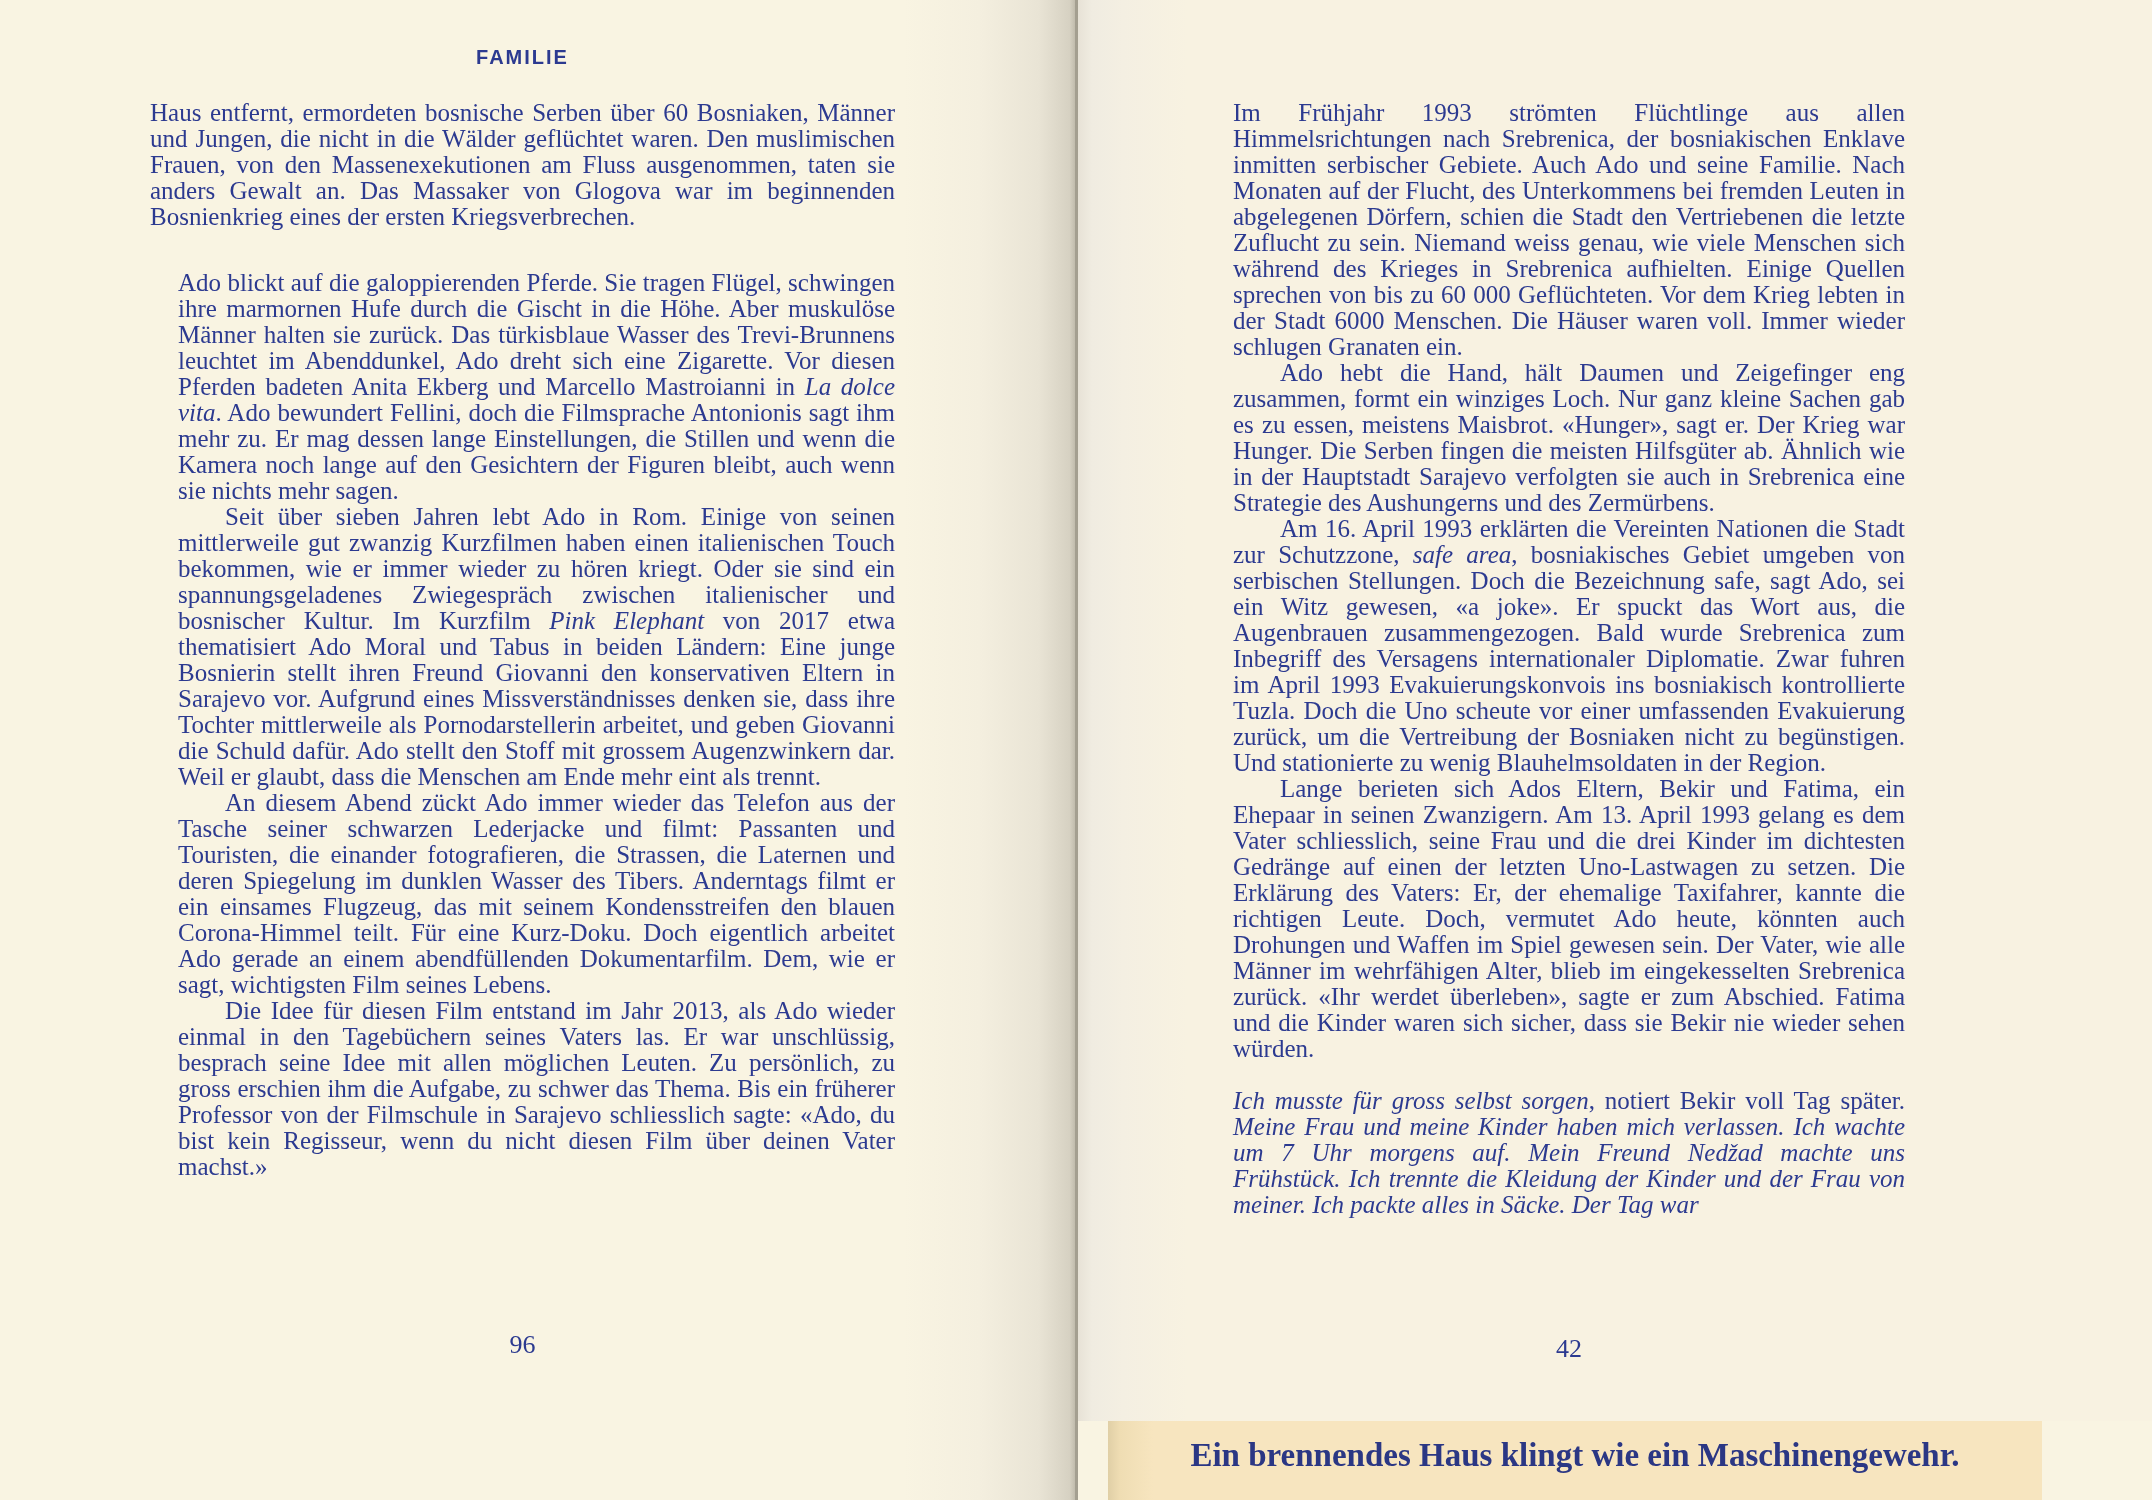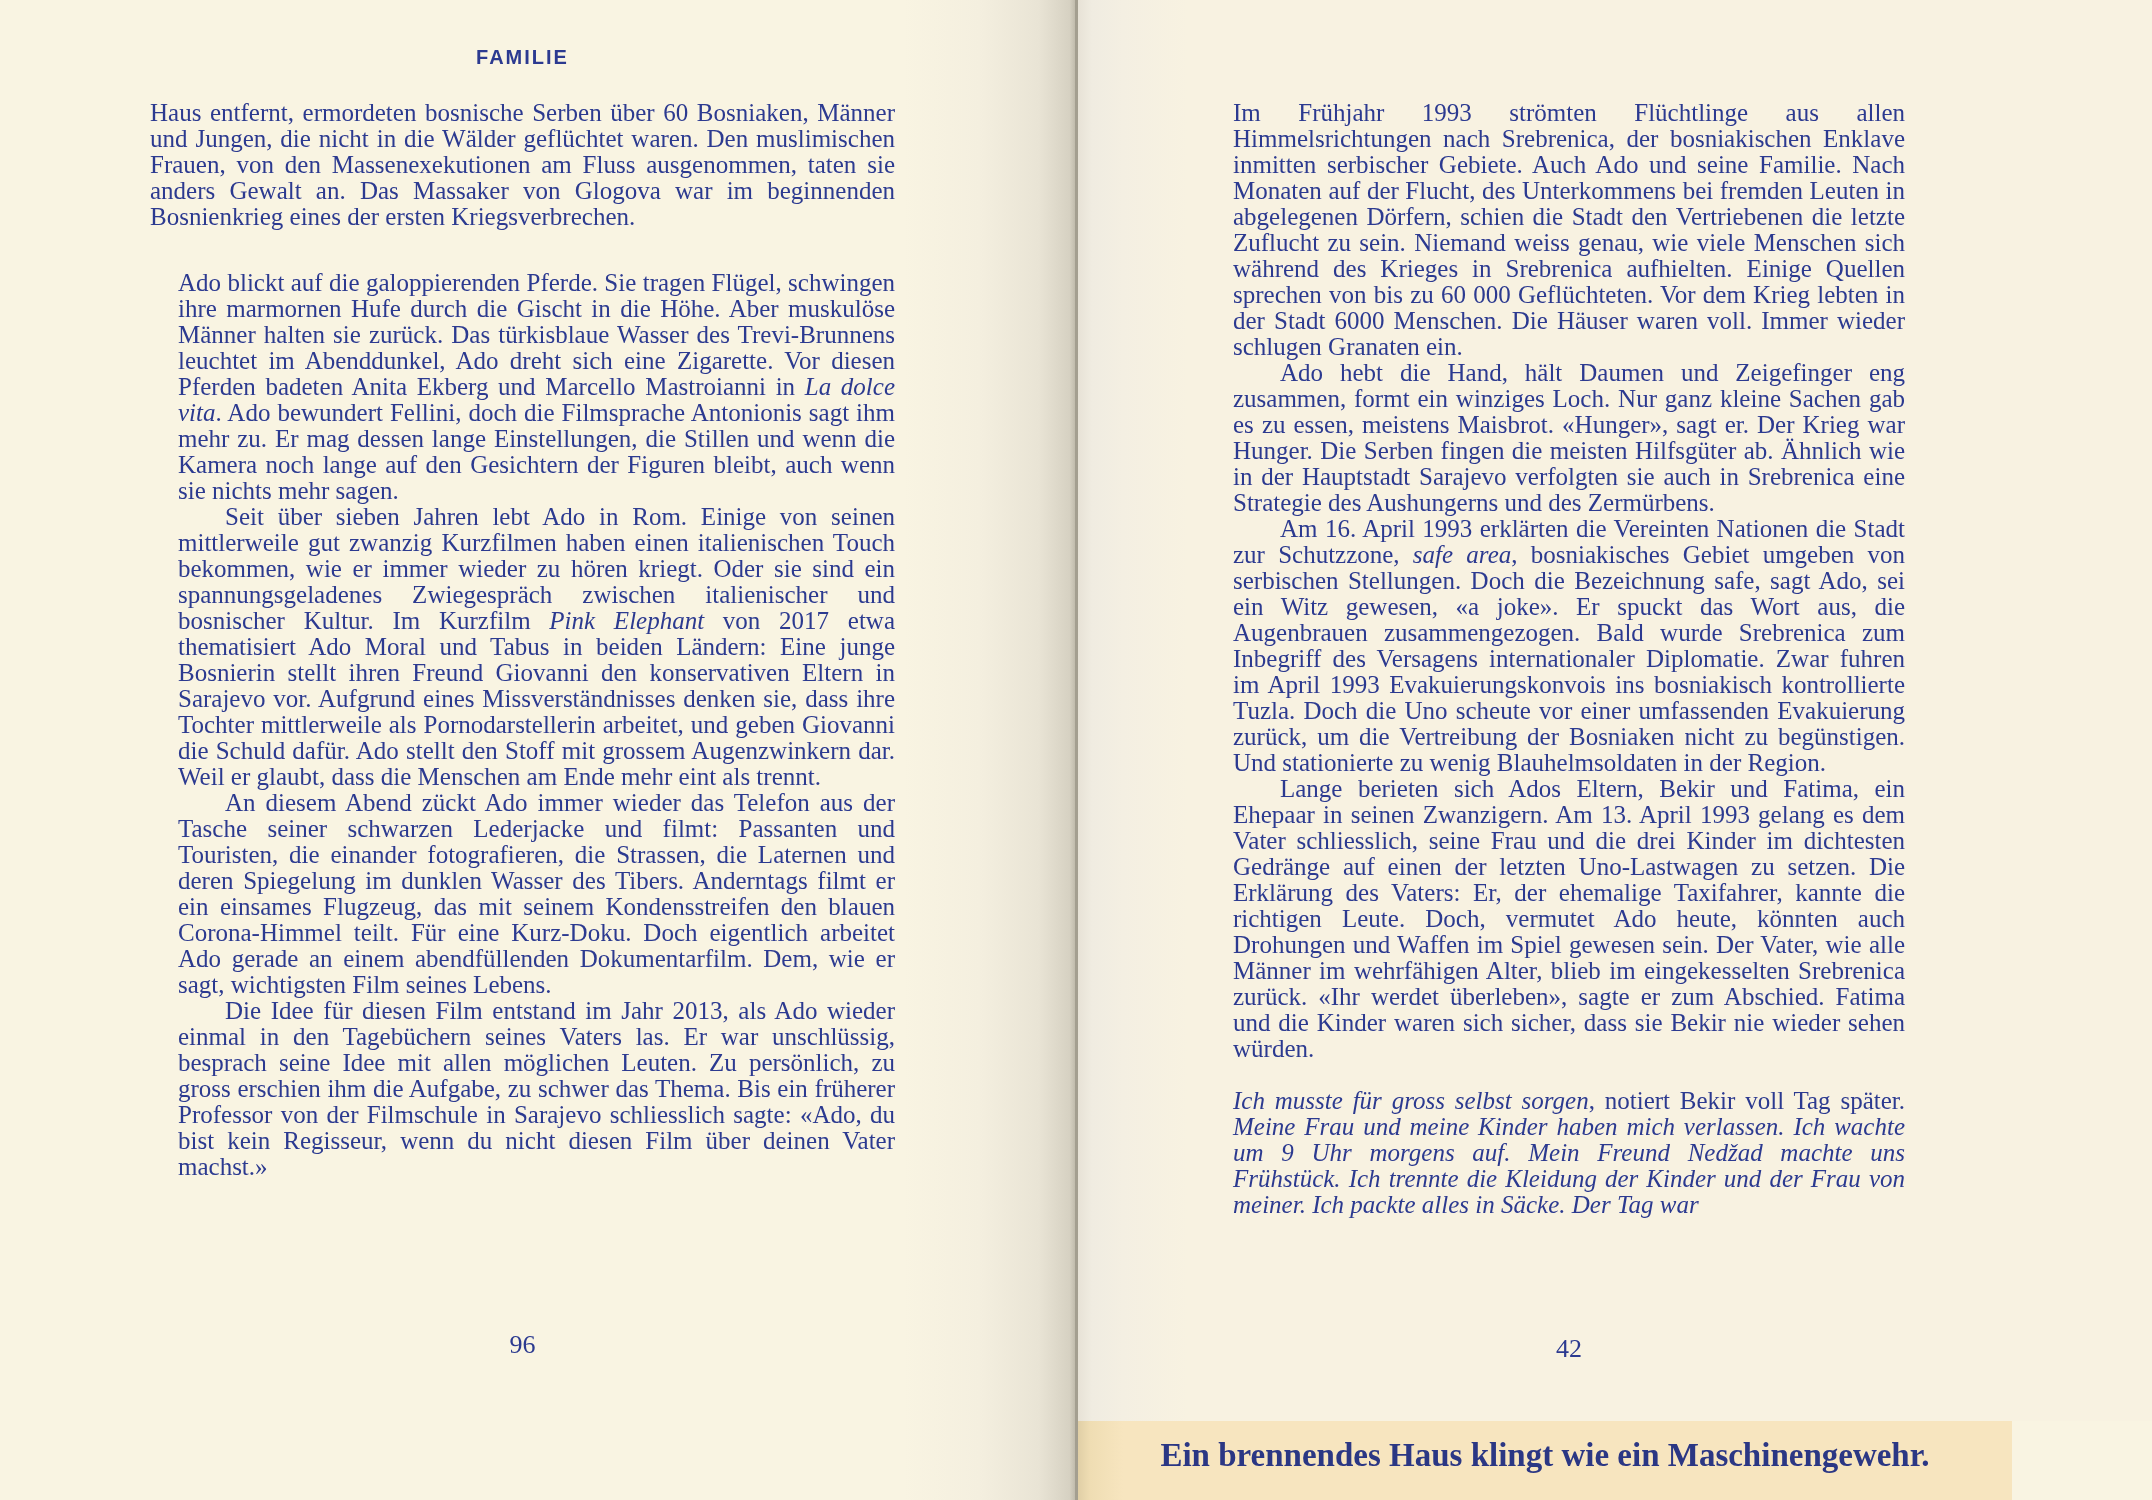--- a/index.html
+++ b/index.html
@@ -21,21 +21,21 @@
     position:absolute;left:1075px;top:0;width:3px;height:1500px;
     background:#a49f90;
   }
   
   .page-right{
     position:absolute;left:1078px;top:0;width:1074px;height:1421px;
     background:linear-gradient(90deg,
       #e7e2d6 0px, #f0ece1 14px, #f4efe2 45px, #f8f2e1 110px, #f8f2e1 100%);
   }
   .banner{
-    position:absolute;left:1078px;top:1421px;width:934px;height:79px;
+    position:absolute;left:1108px;top:1421px;width:934px;height:79px;
     background:linear-gradient(90deg,
       #e0cfa6 0px, #efddb3 12px, #f7e5bf 45px, #f7e5bf 100%);
   }
   .banner-headline{
     position:absolute;left:0;top:14px;width:100%;
     text-align:center;
     font-family:"Liberation Serif", serif;
     font-weight:700;
     font-size:33px;line-height:40px;
     color:#2b3784;
@@ -96,21 +96,21 @@
   </div>
 
   <div class="text-col right">
     <div>
         <p class="para"><span>Im Frühjahr 1993 strömten Flüchtlinge aus allen Himmelsrichtungen nach Srebrenica, der bosniakischen Enklave inmitten serbischer Gebiete. Auch Ado und seine Familie. Nach Monaten auf der Flucht, des Unterkommens bei fremden Leuten in abgelegenen Dörfern, schien die Stadt den Vertriebenen die letzte Zuflucht zu sein. Niemand weiss genau, wie viele Menschen sich während des Krieges in Srebrenica aufhielten. Einige Quellen sprechen von bis zu 60 000 Geflüchteten. Vor dem Krieg lebten in der Stadt 6000 Menschen. Die Häuser waren voll. Immer wieder schlugen Granaten ein.</span></p>
         <p class="para indent"><span>Ado hebt die Hand, hält Daumen und Zeigefinger eng zusammen, formt ein winziges Loch. Nur ganz kleine Sachen gab es zu essen, meistens Maisbrot. «Hunger», sagt er. Der Krieg war Hunger. Die Serben fingen die meisten Hilfsgüter ab. Ähnlich wie in der Hauptstadt Sarajevo verfolgten sie auch in Srebrenica eine Strategie des Aushungerns und des Zermürbens.</span></p>
         <p class="para indent"><span>Am 16. April 1993 erklärten die Vereinten Nationen die Stadt zur Schutzzone, </span><span class="em">safe area</span><span>, bosniakisches Gebiet umgeben von serbischen Stellungen. Doch die Bezeichnung safe, sagt Ado, sei ein Witz gewesen, «a joke». Er spuckt das Wort aus, die Augenbrauen zusammengezogen. Bald wurde Srebrenica zum Inbegriff des Versagens internationaler Diplomatie. Zwar fuhren im April 1993 Evakuierungskonvois ins bosniakisch kontrollierte Tuzla. Doch die Uno scheute vor einer umfassenden Evakuierung zurück, um die Vertreibung der Bosniaken nicht zu begünstigen. Und stationierte zu wenig Blauhelmsoldaten in der Region.</span></p>
         <p class="para indent"><span>Lange berieten sich Ados Eltern, Bekir und Fatima, ein Ehepaar in seinen Zwanzigern. Am 13. April 1993 gelang es dem Vater schliesslich, seine Frau und die drei Kinder im dichtesten Gedränge auf einen der letzten Uno-Lastwagen zu setzen. Die Erklärung des Vaters: Er, der ehemalige Taxifahrer, kannte die richtigen Leute. Doch, vermutet Ado heute, könnten auch Drohungen und Waffen im Spiel gewesen sein. Der Vater, wie alle Männer im wehrfähigen Alter, blieb im eingekesselten Srebrenica zurück. «Ihr werdet überleben», sagte er zum Abschied. Fatima und die Kinder waren sich sicher, dass sie Bekir nie wieder sehen würden.</span></p>
       </div>
     <div class="diary">
-        <p class="para"><span class="em">Ich musste für gross selbst sorgen</span><span>, notiert Bekir voll Tag später. </span><span class="em">Meine Frau und meine Kinder haben mich verlassen. Ich wachte um 9 Uhr morgens auf. Mein Freund Nedžad machte uns Frühstück. Ich trennte die Kleidung der Kinder und der Frau von meiner. Ich packte alles in Säcke. Der Tag war</span></p>
+        <p class="para"><span class="em">Ich musste für gross selbst sorgen</span><span>, notiert Bekir voll Tag später. </span><span class="em">Meine Frau und meine Kinder haben mich verlassen. Ich wachte um 7 Uhr morgens auf. Mein Freund Nedžad machte uns Frühstück. Ich trennte die Kleidung der Kinder und der Frau von meiner. Ich packte alles in Säcke. Der Tag war</span></p>
       </div>
   </div>
 
   <div class="page-number left">96</div>
 
   <div class="page-number right">42</div>
 
   <div class="banner">
     <div class="banner-headline">Ein brennendes Haus klingt wie ein Maschinengewehr.</div>
   </div>

